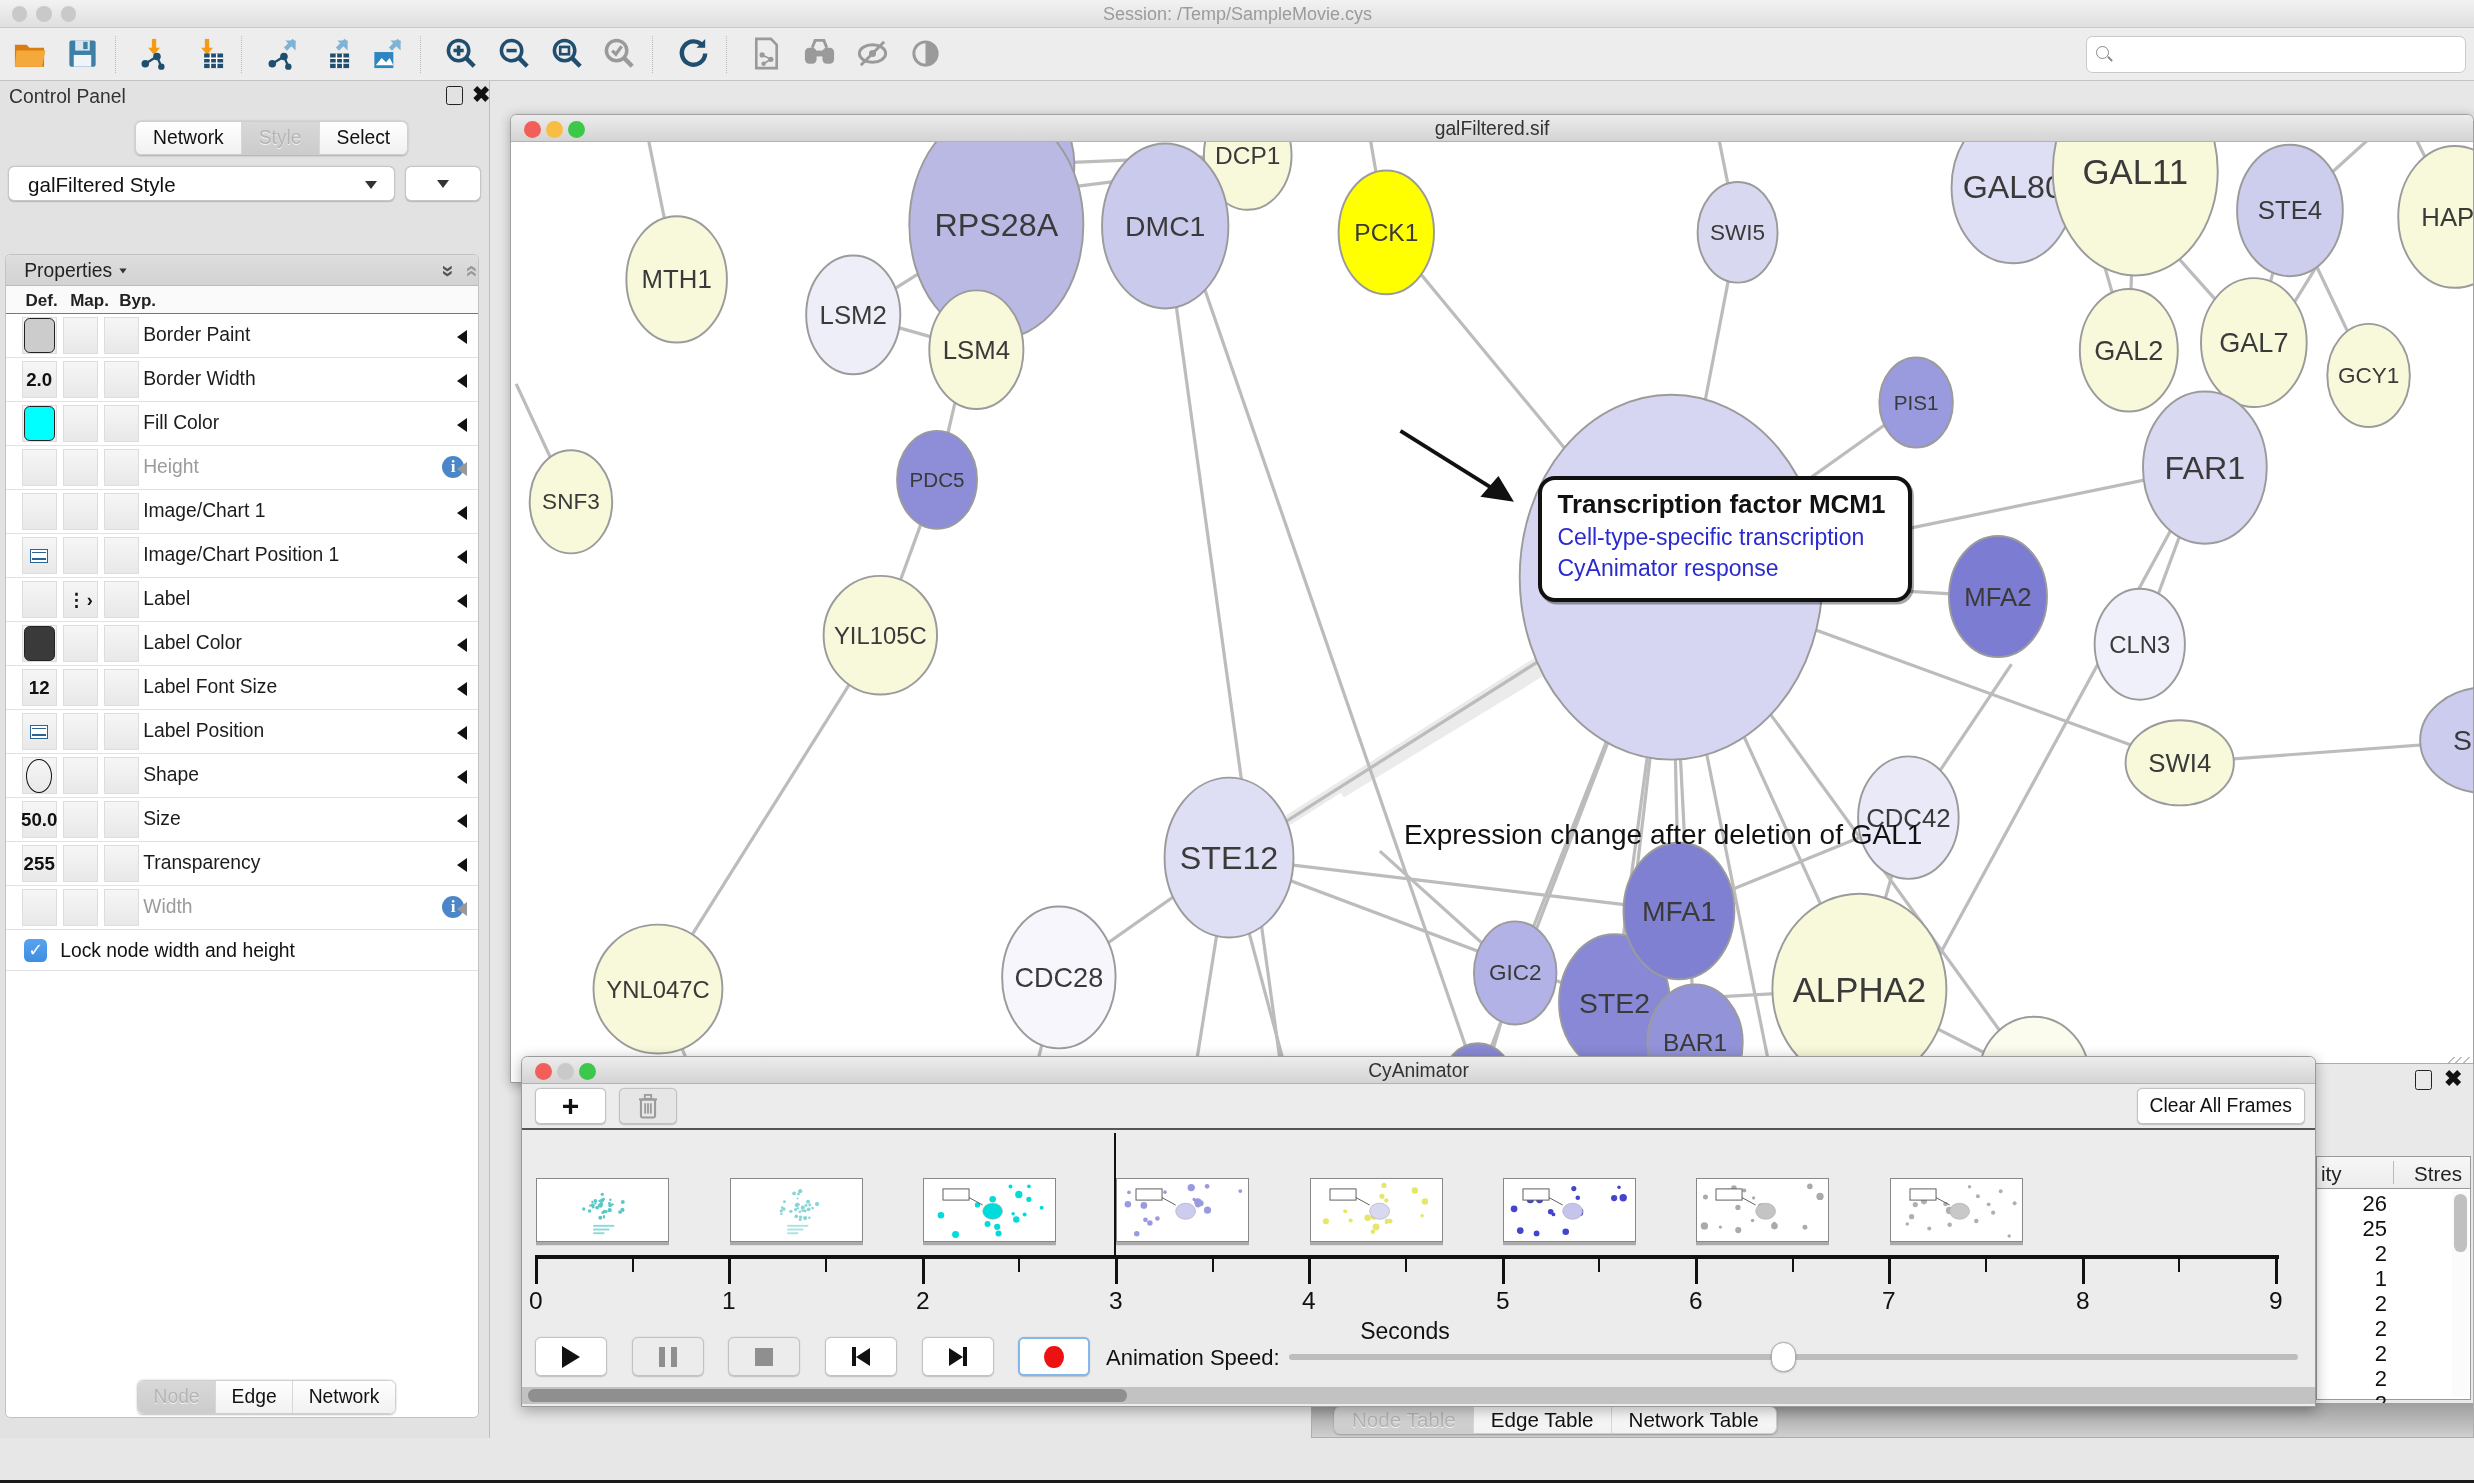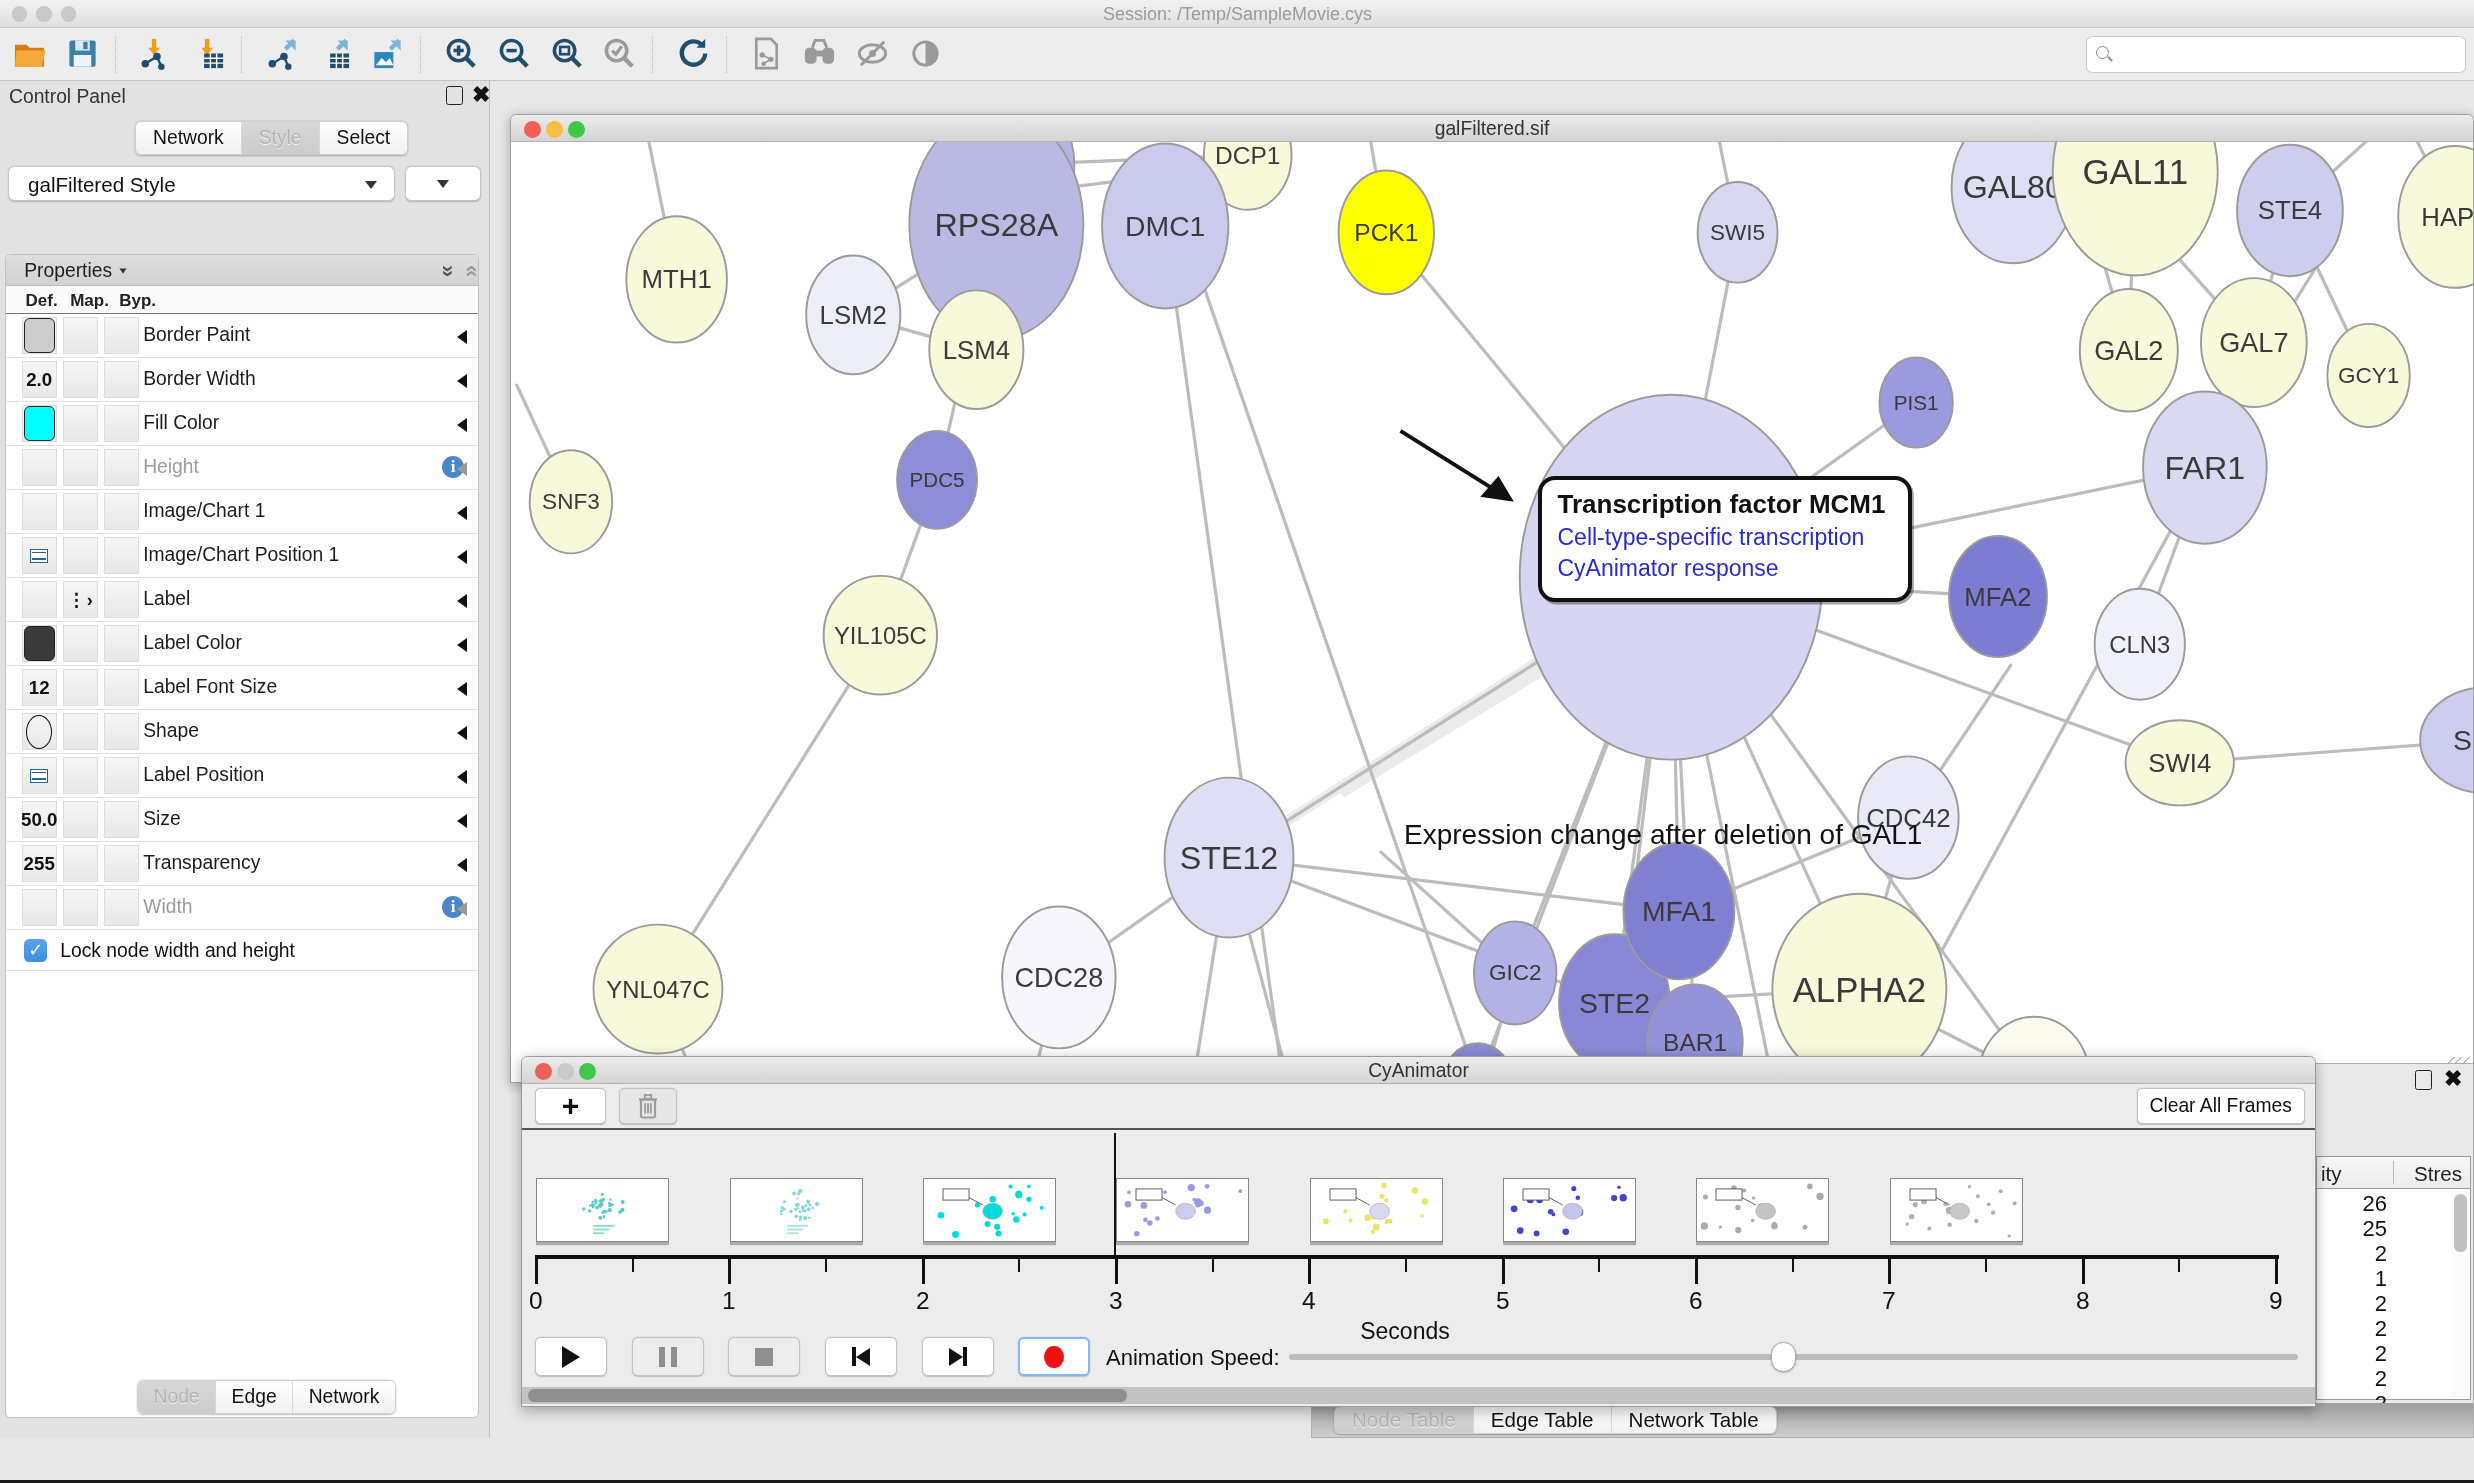--- a/index.html
+++ b/index.html
@@ -457,34 +457,34 @@
           <span class="pcell c1">
             <span class="pnum">12</span>
           </span>
           <span class="pcell c2"></span>
           <span class="pcell c3"></span>
           <span class="plabel">Label Font Size</span>
           <span class="row-arrow"></span>
         </div>
         <div class="prow">
           <span class="pcell c1">
+            <span class="pos-icon"></span>
+          </span>
+          <span class="pcell c2"></span>
+          <span class="pcell c3"></span>
+          <span class="plabel">Label Position</span>
+          <span class="row-arrow"></span>
+        </div>
+        <div class="prow">
+          <span class="pcell c1">
             <span class="ellipse-icon"></span>
           </span>
           <span class="pcell c2"></span>
           <span class="pcell c3"></span>
           <span class="plabel">Shape</span>
-          <span class="row-arrow"></span>
-        </div>
-        <div class="prow">
-          <span class="pcell c1">
-            <span class="pos-icon"></span>
-          </span>
-          <span class="pcell c2"></span>
-          <span class="pcell c3"></span>
-          <span class="plabel">Label Position</span>
           <span class="row-arrow"></span>
         </div>
         <div class="prow">
           <span class="pcell c1">
             <span class="pnum">50.0</span>
           </span>
           <span class="pcell c2"></span>
           <span class="pcell c3"></span>
           <span class="plabel">Size</span>
           <span class="row-arrow"></span>

